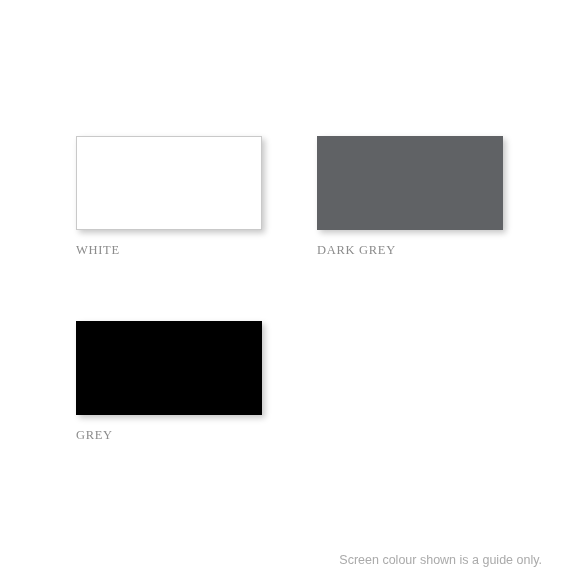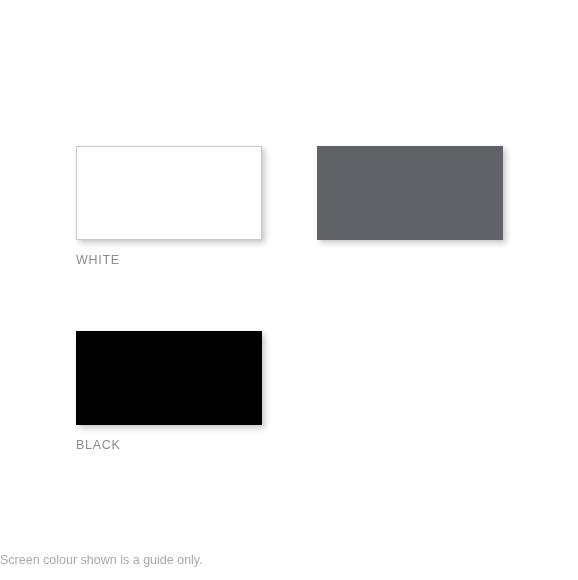--- a/index.html
+++ b/index.html
@@ -19,26 +19,27 @@
     position: absolute;
     left: 0;
     top: 0;
     width: 578px;
     height: 580px;
   }
 
   .swatch-grid {
     position: absolute;
     left: 76px;
-    top: 146px;
+    top: 136px;
     width: 427px;
     display: flex;
     flex-wrap: wrap;
     column-gap: 55px;
     row-gap: 64px;
+    font-family: Liberation Serif, serif;
   }
 
   .swatch-cell {
     width: 186px;
   }
 
   .swatch-chip {
     width: 186px;
     height: 94px;
     box-sizing: border-box;
@@ -56,45 +57,46 @@
     letter-spacing: 0.7px;
     color: #8c8c8c;
     white-space: nowrap;
   }
 
   .guide-note {
     position: absolute;
     left: 0;
     top: 552px;
     width: 542px;
-    text-align: left;
+    text-align: right;
     font-size: 12.5px;
     line-height: 16px;
     color: #aaaaaa;
   }
 </style>
 </head>
 <body style="background-color: rgb(255, 255, 255);">
 
 <div id="colour-picker">
 
   <div class="swatch-grid">
 
     <div class="swatch-cell">
       <div class="swatch-chip has-border" style="background-color: rgb(255, 255, 255);"></div>
       <div class="swatch-label">WHITE</div>
     </div>
 
 
     <div class="swatch-cell">
       <div class="swatch-chip" style="background-color: rgb(96, 98, 101);"></div>
+      <div class="swatch-label">DARK GREY</div>
     </div>
 
     <div class="swatch-cell">
       <div class="swatch-chip" style="background-color: rgb(0, 0, 0);"></div>
-      <div class="swatch-label">BLACK</div>
+      <div class="swatch-label">GREY</div>
     </div>
 
   </div>
 
   <div class="guide-note">Screen colour shown is a guide only.</div>
 
 </div>
 
 </body></html>

